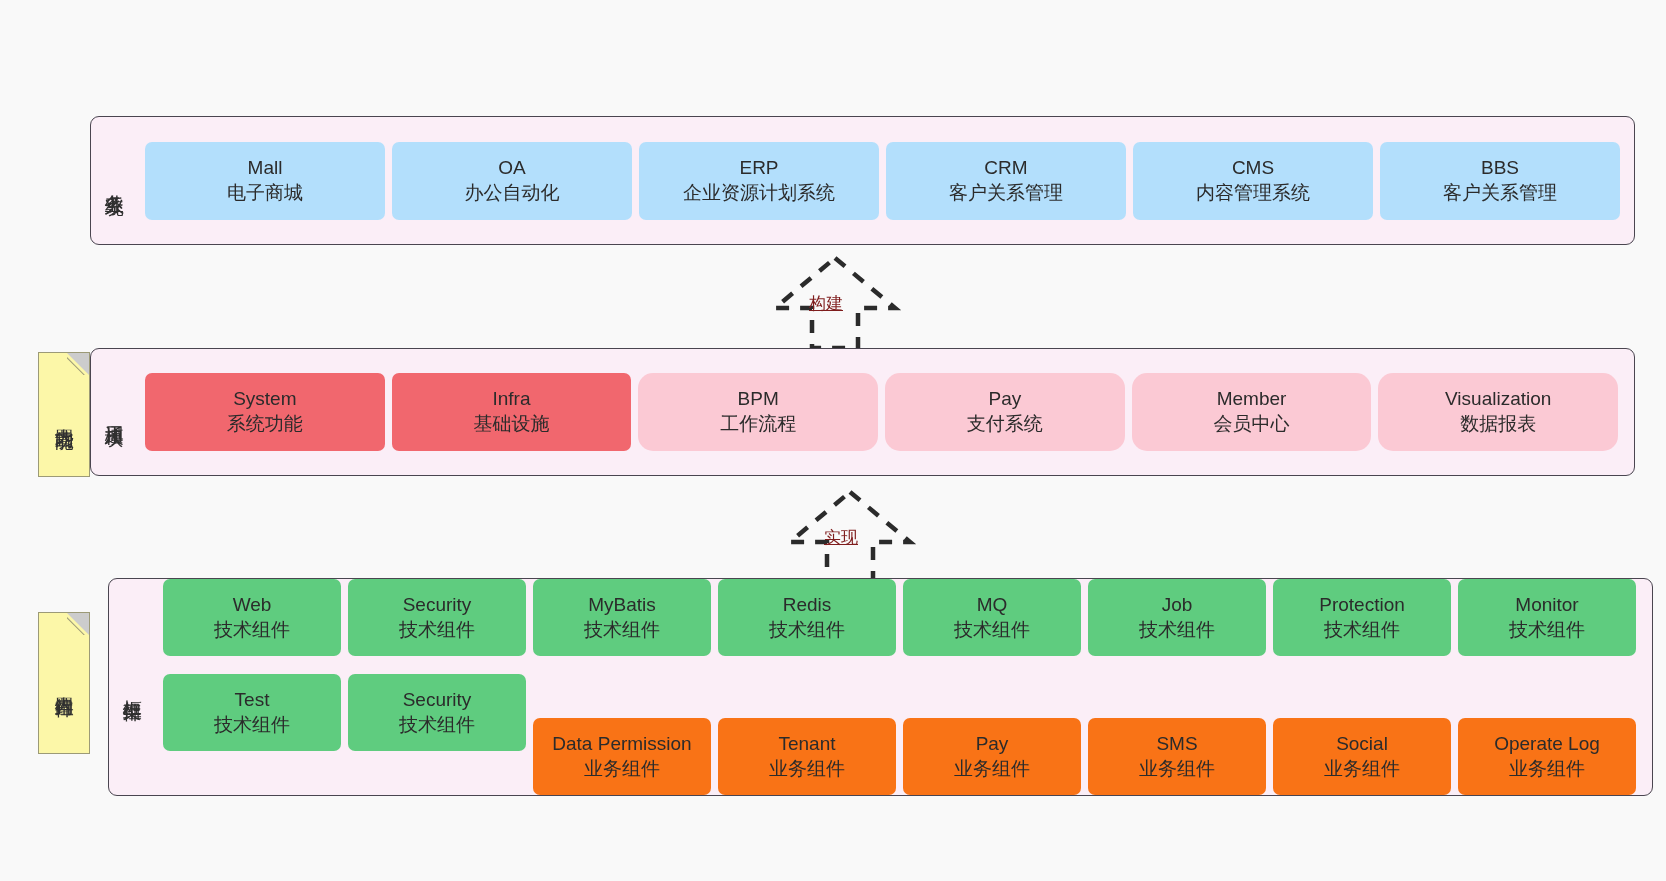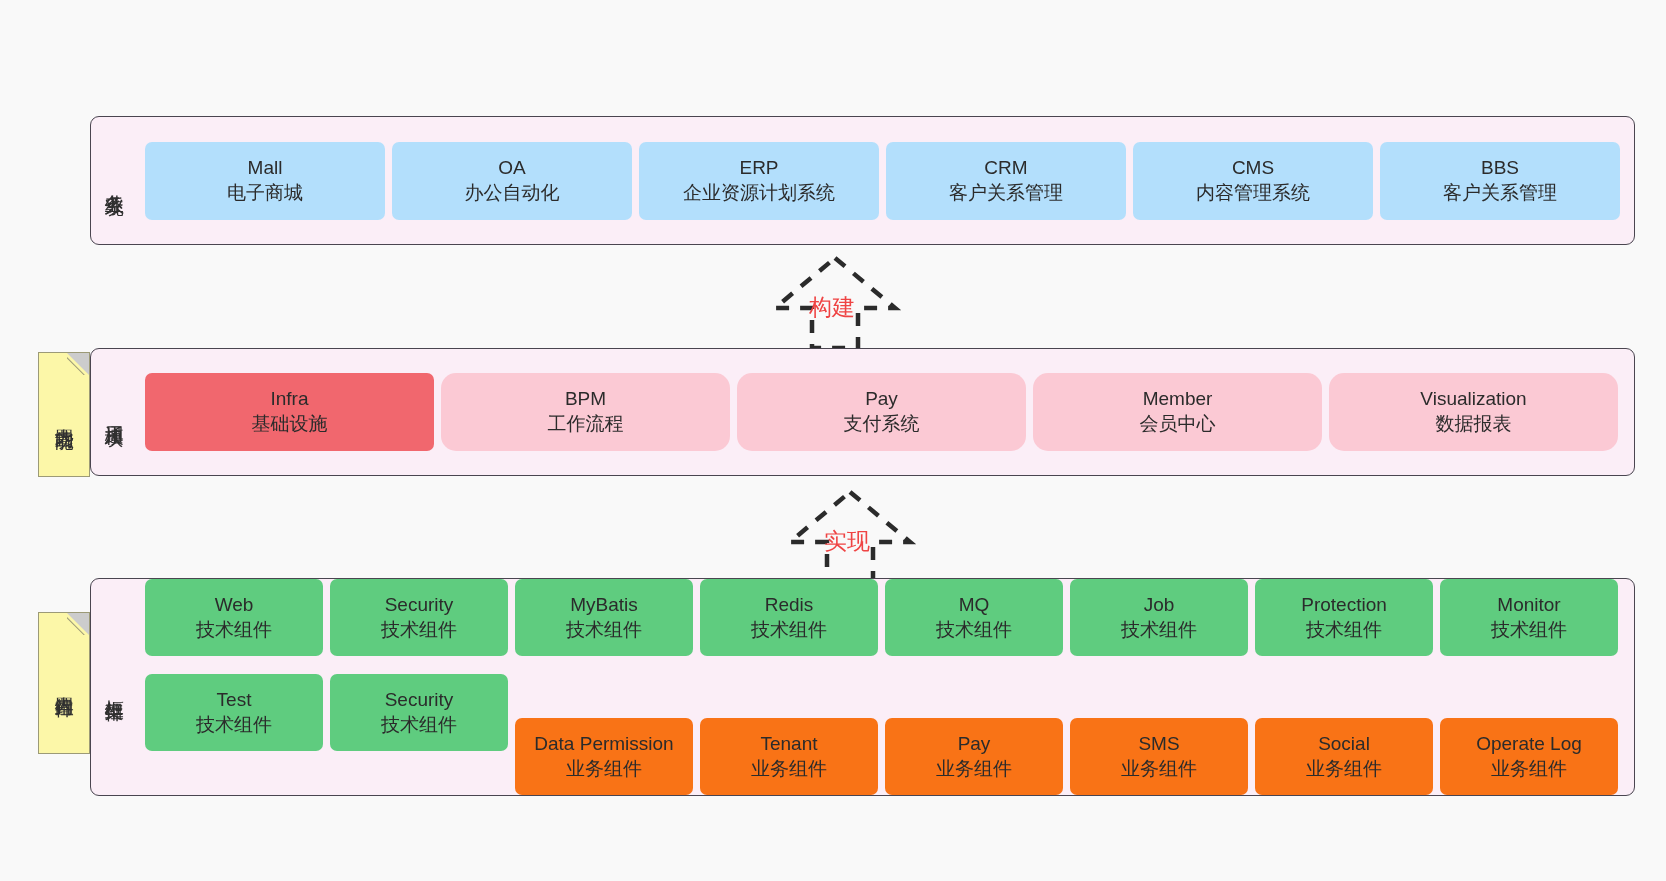--- a/index.html
+++ b/index.html
@@ -86,21 +86,21 @@
 
   .c-blue      { background: #b3dffc; }
   .c-red       { background: #f1676e; }
   .c-pink      { background: #fbc9d4; border-radius: 15px; }
   .c-green     { background: #5fcc7f; }
   .c-lightgreen{ background: #f97316; margin-top: 44px; }
 
   
   #layer-business { left: 90px; top: 116px; width: 1545px; height: 129px; }
   #layer-common   { left: 90px; top: 348px; width: 1545px; height: 128px; }
-  #layer-frame    { left: 90px; top: 578px; width: 1545px; height: 218px; }
+  #layer-frame    { left: 108px; top: 578px; width: 1545px; height: 218px; }
 
   #layer-business .layer-body { padding-right: 14px; }
   #layer-business .node { height: 78px; }
   #layer-common .node   { height: 78px; }
   #layer-frame .node    { height: 77px; }
 
   
   .note {
     position: absolute;
     background: #fcf7a8;
@@ -143,25 +143,26 @@
   #note-functions  { left: 38px; top: 352px; width: 52px; height: 125px; }
   #note-components { left: 38px; top: 612px; width: 52px; height: 142px; }
 
   
   .arrow-wrap {
     position: absolute;
     pointer-events: none;
   }
   .arrow-label {
     position: absolute;
-    font-size: 23px;
-    color: #ef4444;
+    font-size: 17px;
+    color: #7f1d1d;
     background: transparent;
     white-space: nowrap;
     user-select: none;
+    text-decoration: underline;
   }
   #arrow-build { left: 745px; top: 252px; width: 180px; height: 100px; }
   #arrow-build .arrow-label { left: 64px; top: 40px; }
   #arrow-impl  { left: 760px; top: 486px; width: 180px; height: 100px; }
   #arrow-impl  .arrow-label { left: 64px; top: 40px; }
 </style>
 </head>
 <body>
 
 <div id="canvas">
@@ -215,20 +216,24 @@
       <path d="M 90 6 L 150 56 L 113 56 L 113 96 L 67 96 L 67 56 L 30 56 Z" fill="none" stroke="#2b2b2b" stroke-width="4.5" stroke-dasharray="13 11" stroke-linejoin="miter"></path>
     </svg>
     <span class="arrow-label">构建</span>
   </div>
 
   <div class="layer" id="layer-common">
     <div class="layer-title">通用模块</div>
     <div class="layer-body">
       <div class="row">
         <div class="node c-red">
+          <span class="ln">System</span>
+          <span class="ln">系统功能</span>
+        </div>
+        <div class="node c-red">
           <span class="ln">Infra</span>
           <span class="ln">基础设施</span>
         </div>
         <div class="node c-pink">
           <span class="ln">BPM</span>
           <span class="ln">工作流程</span>
         </div>
         <div class="node c-pink">
           <span class="ln">Pay</span>
           <span class="ln">支付系统</span>

